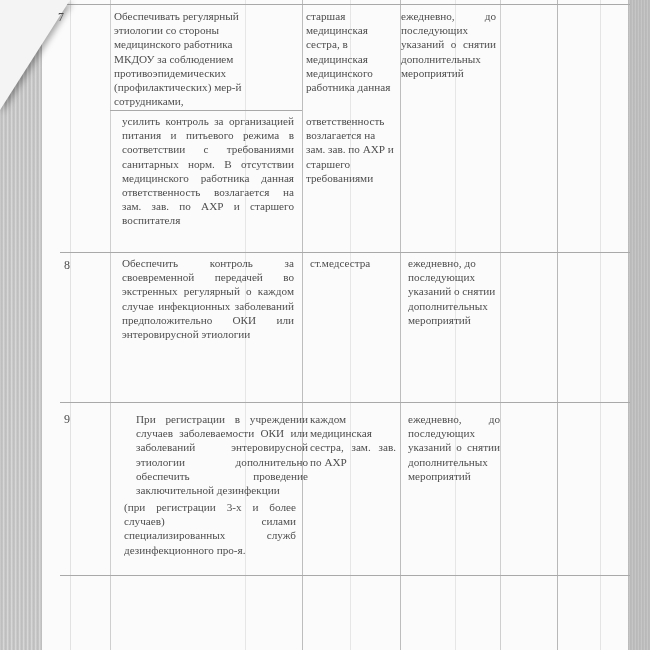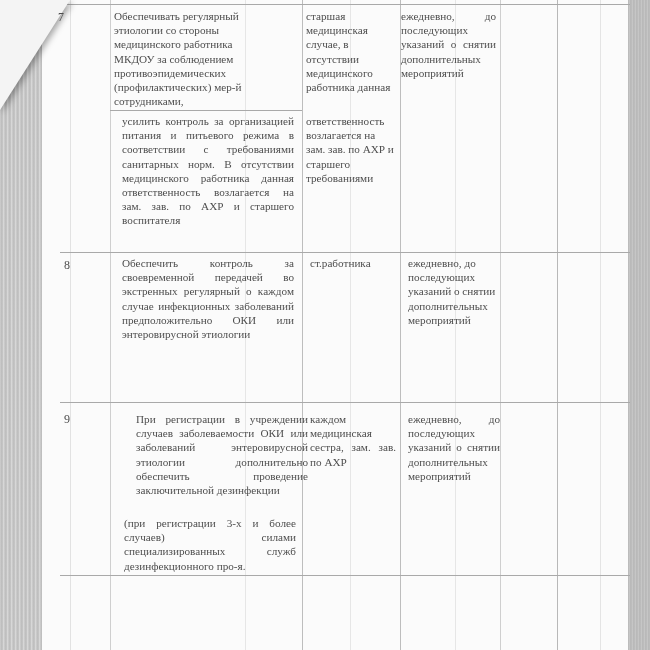--- a/index.html
+++ b/index.html
@@ -53,27 +53,27 @@
 <div class="hline" style="left:60px;width:570px;top:4px"></div>
 <div class="hline" style="left:110px;width:192px;top:110px"></div>
 <div class="hline" style="left:60px;width:570px;top:252px"></div>
 <div class="hline" style="left:60px;width:570px;top:402px"></div>
 <div class="hline" style="left:60px;width:570px;top:575px"></div>
 
 <div class="page-curl"></div>
 
 <div class="cell num" style="left:58px;top:10px">7</div>
 <div class="cell" style="left:114px;top:9px;width:160px">Обеспечивать регулярный этиологии со стороны медицинского работника МКДОУ за соблюдением противоэпидемических (профилактических) мер-й сотрудниками,</div>
-<div class="cell" style="left:306px;top:9px;width:88px">старшая медицинская случае, в отсутствии медицинского работника данная</div>
+<div class="cell" style="left:306px;top:9px;width:88px">старшая медицинская сестра, в медицинская медицинского работника данная</div>
 <div class="cell just" style="left:401px;top:9px;width:95px">ежедневно, до последующих указаний о снятии дополнительных мероприятий</div>
 <div class="cell just" style="left:122px;top:114px;width:172px">усилить контроль за организацией питания и питьевого режима в соответствии с требованиями санитарных норм. В отсутствии медицинского работника данная ответственность возлагается на зам. зав. по АХР и старшего воспитателя</div>
 <div class="cell" style="left:306px;top:114px;width:90px">ответственность возлагается на зам. зав. по АХР и старшего требованиями</div>
 
 <div class="cell num" style="left:64px;top:258px">8</div>
 <div class="cell just" style="left:122px;top:256px;width:172px">Обеспечить контроль за своевременной передачей во экстренных регулярный о каждом случае инфекционных заболеваний предположительно ОКИ или энтеровирусной этиологии</div>
-<div class="cell" style="left:310px;top:256px;width:88px">ст.работника</div>
+<div class="cell" style="left:310px;top:256px;width:88px">ст.медсестра</div>
 <div class="cell" style="left:408px;top:256px;width:92px">ежедневно, до последующих указаний о снятии дополнительных мероприятий</div>
 
 <div class="cell num" style="left:64px;top:412px">9</div>
 <div class="cell just" style="left:136px;top:412px;width:172px">При регистрации в учреждении случаев заболеваемости ОКИ или заболеваний энтеровирусной этиологии дополнительно обеспечить проведение заключительной дезинфекции</div>
-<div class="cell just" style="left:124px;top:516px;width:172px">(при регистрации 3-х и более случаев) силами специализированных служб дезинфекционного про-я.</div>
+<div class="cell just" style="left:124px;top:500px;width:172px">(при регистрации 3-х и более случаев) силами специализированных служб дезинфекционного про-я.</div>
 <div class="cell just" style="left:310px;top:412px;width:86px">каждом медицинская сестра, зам. зав. по АХР</div>
 <div class="cell just" style="left:408px;top:412px;width:92px">ежедневно, до последующих указаний о снятии дополнительных мероприятий</div>
 
 </body></html>

